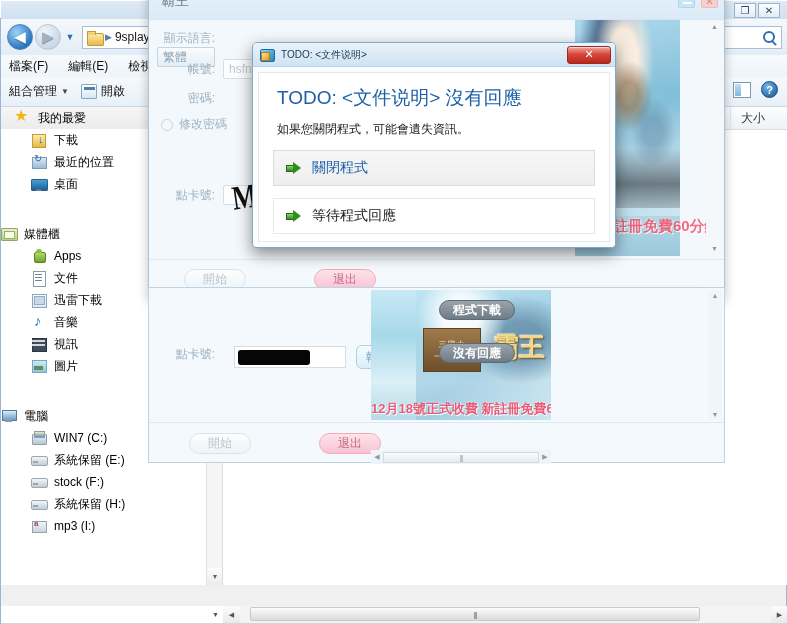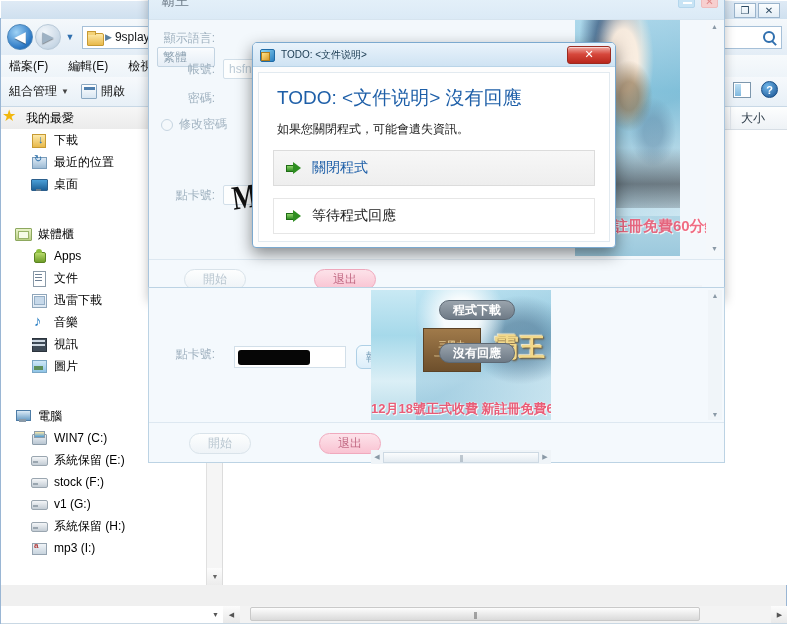--- a/index.html
+++ b/index.html
@@ -89,22 +89,22 @@
 
   .exp-body {
     position:absolute; left:0; top:88px; width:787px; height:478px;
     background:#ffffff;
   }
   .nav-pane {
     position:absolute; left:0; top:0; width:222px; height:478px;
     background:#ffffff; overflow:hidden;
     border-right:1px solid #dcdcdc;
   }
-  .np-row { display:flex; align-items:center; height:22px; padding-left:14px; gap:7px; }
-  .np-row.head { background:linear-gradient(to bottom,#f6f6f6,#ebebeb); padding-left:2px; }
+  .np-row { display:flex; align-items:center; height:22px; gap:7px; }
+  .np-row.head { background:linear-gradient(to bottom,#f6f6f6,#ebebeb); padding-left:14px; }
   .np-row.child { padding-left:30px; }
   .np-label { font-size:12px; color:#000; white-space:nowrap; }
   .np-spacer { height:14px; }
   .ic { width:16px; height:16px; flex:0 0 auto; position:relative; }
 
   .ic-star:before{content:"★"; position:absolute; left:-1px; top:-3px; font-size:16px;
     color:#f6c game; }
   .ic-star{color:#f0b400;}
   .ic-star:before{content:"★"; position:absolute; left:-1px; top:-4px; font-size:16px; color:#f2b70c;}
 
@@ -483,24 +483,20 @@
         <div class="np-row child">
           <span class="ic ic-drv"></span>
           <span class="np-label">系統保留 (E:)</span>
         </div>
         <div class="np-row child">
           <span class="ic ic-drv"></span>
           <span class="np-label">stock (F:)</span>
         </div>
         <div class="np-row child">
           <span class="ic ic-drv"></span>
-          <span class="np-label">v1 (G:)</span>
-        </div>
-        <div class="np-row child">
-          <span class="ic ic-drv"></span>
           <span class="np-label">系統保留 (H:)</span>
         </div>
         <div class="np-row child">
           <span class="ic ic-mp3"></span>
           <span class="np-label">mp3 (I:)</span>
         </div>
 
         <div class="np-scroll">
           <div class="sc-arrow">▲</div>
           <div class="sc-thumb">

